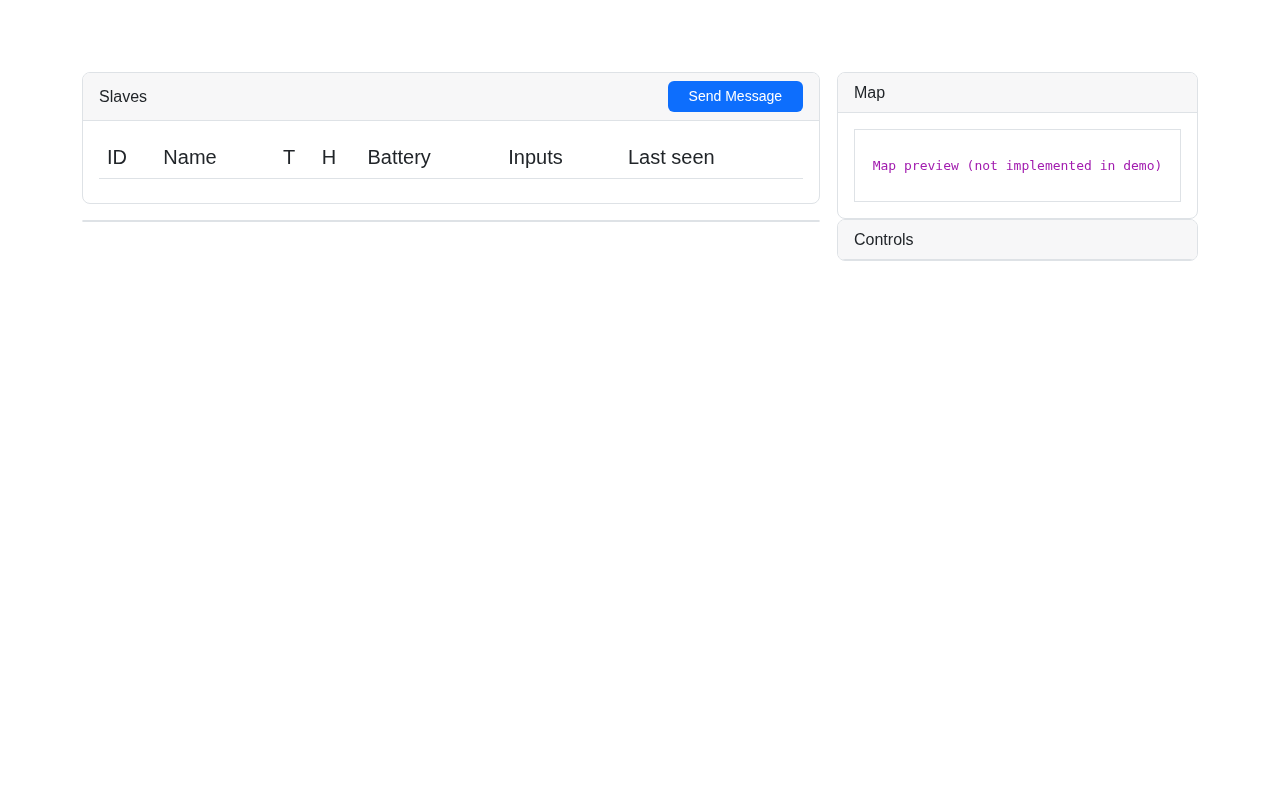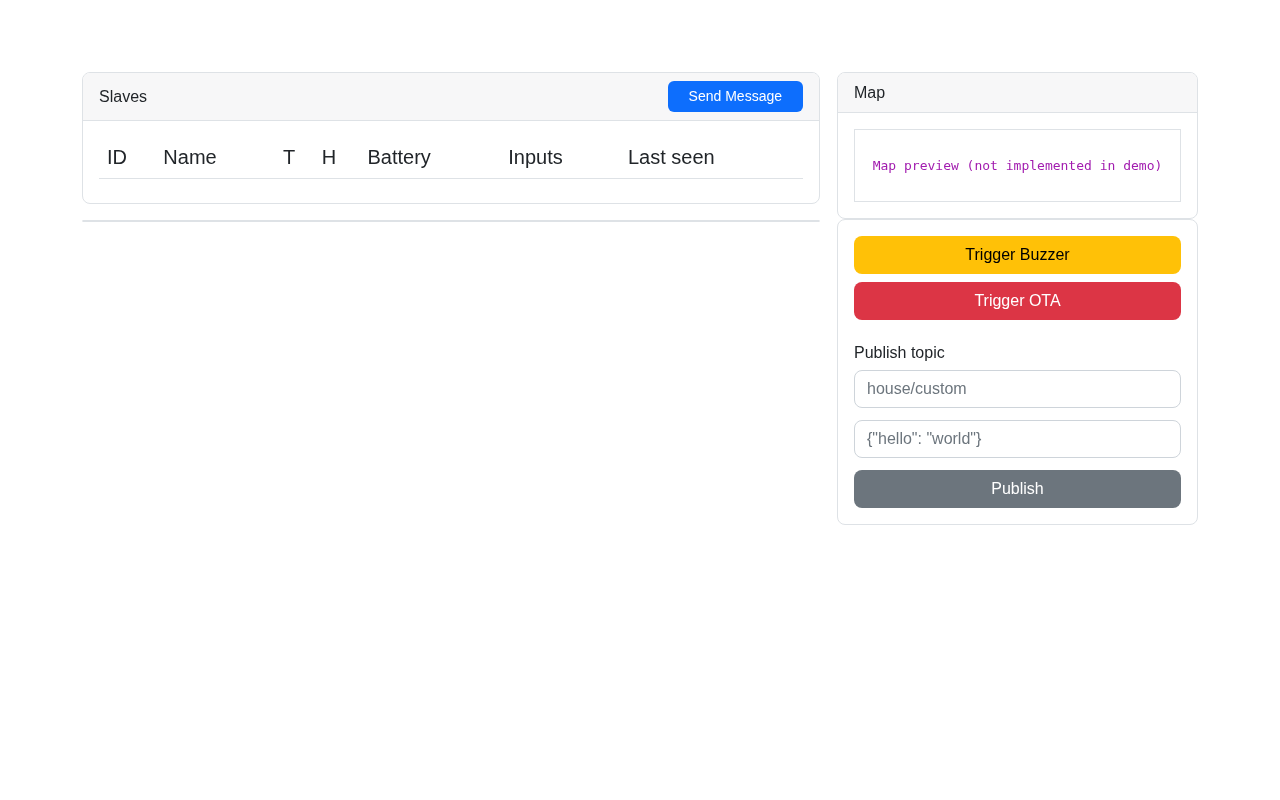--- a/index.html
+++ b/index.html
@@ -153,25 +153,20 @@
     <div class="card">
       <div class="card-header">
         <span class="card-title">Map</span>
       </div>
       <div class="card-body">
         <div class="map-preview">Map preview (not implemented in demo)</div>
       </div>
     </div>
 
     <div class="card">
-      <div class="card-body">
-        <button class="btn btn-block btn-warning">Trigger Buzzer</button>
-        <button class="btn btn-block btn-danger">Trigger OTA</button>
-        <label class="field-label">Publish topic</label>
-        <input class="text-input" type="text" placeholder="house/custom" style="">
-        <input class="text-input" type="text" placeholder="{&quot;hello&quot;: &quot;world&quot;}" style="">
-        <button class="btn btn-block btn-secondary">Publish</button>
+      <div class="card-header">
+        <span class="card-title">Controls</span>
       </div>
     </div>
 
   </div>
 
 </div>
 
 </body></html>

